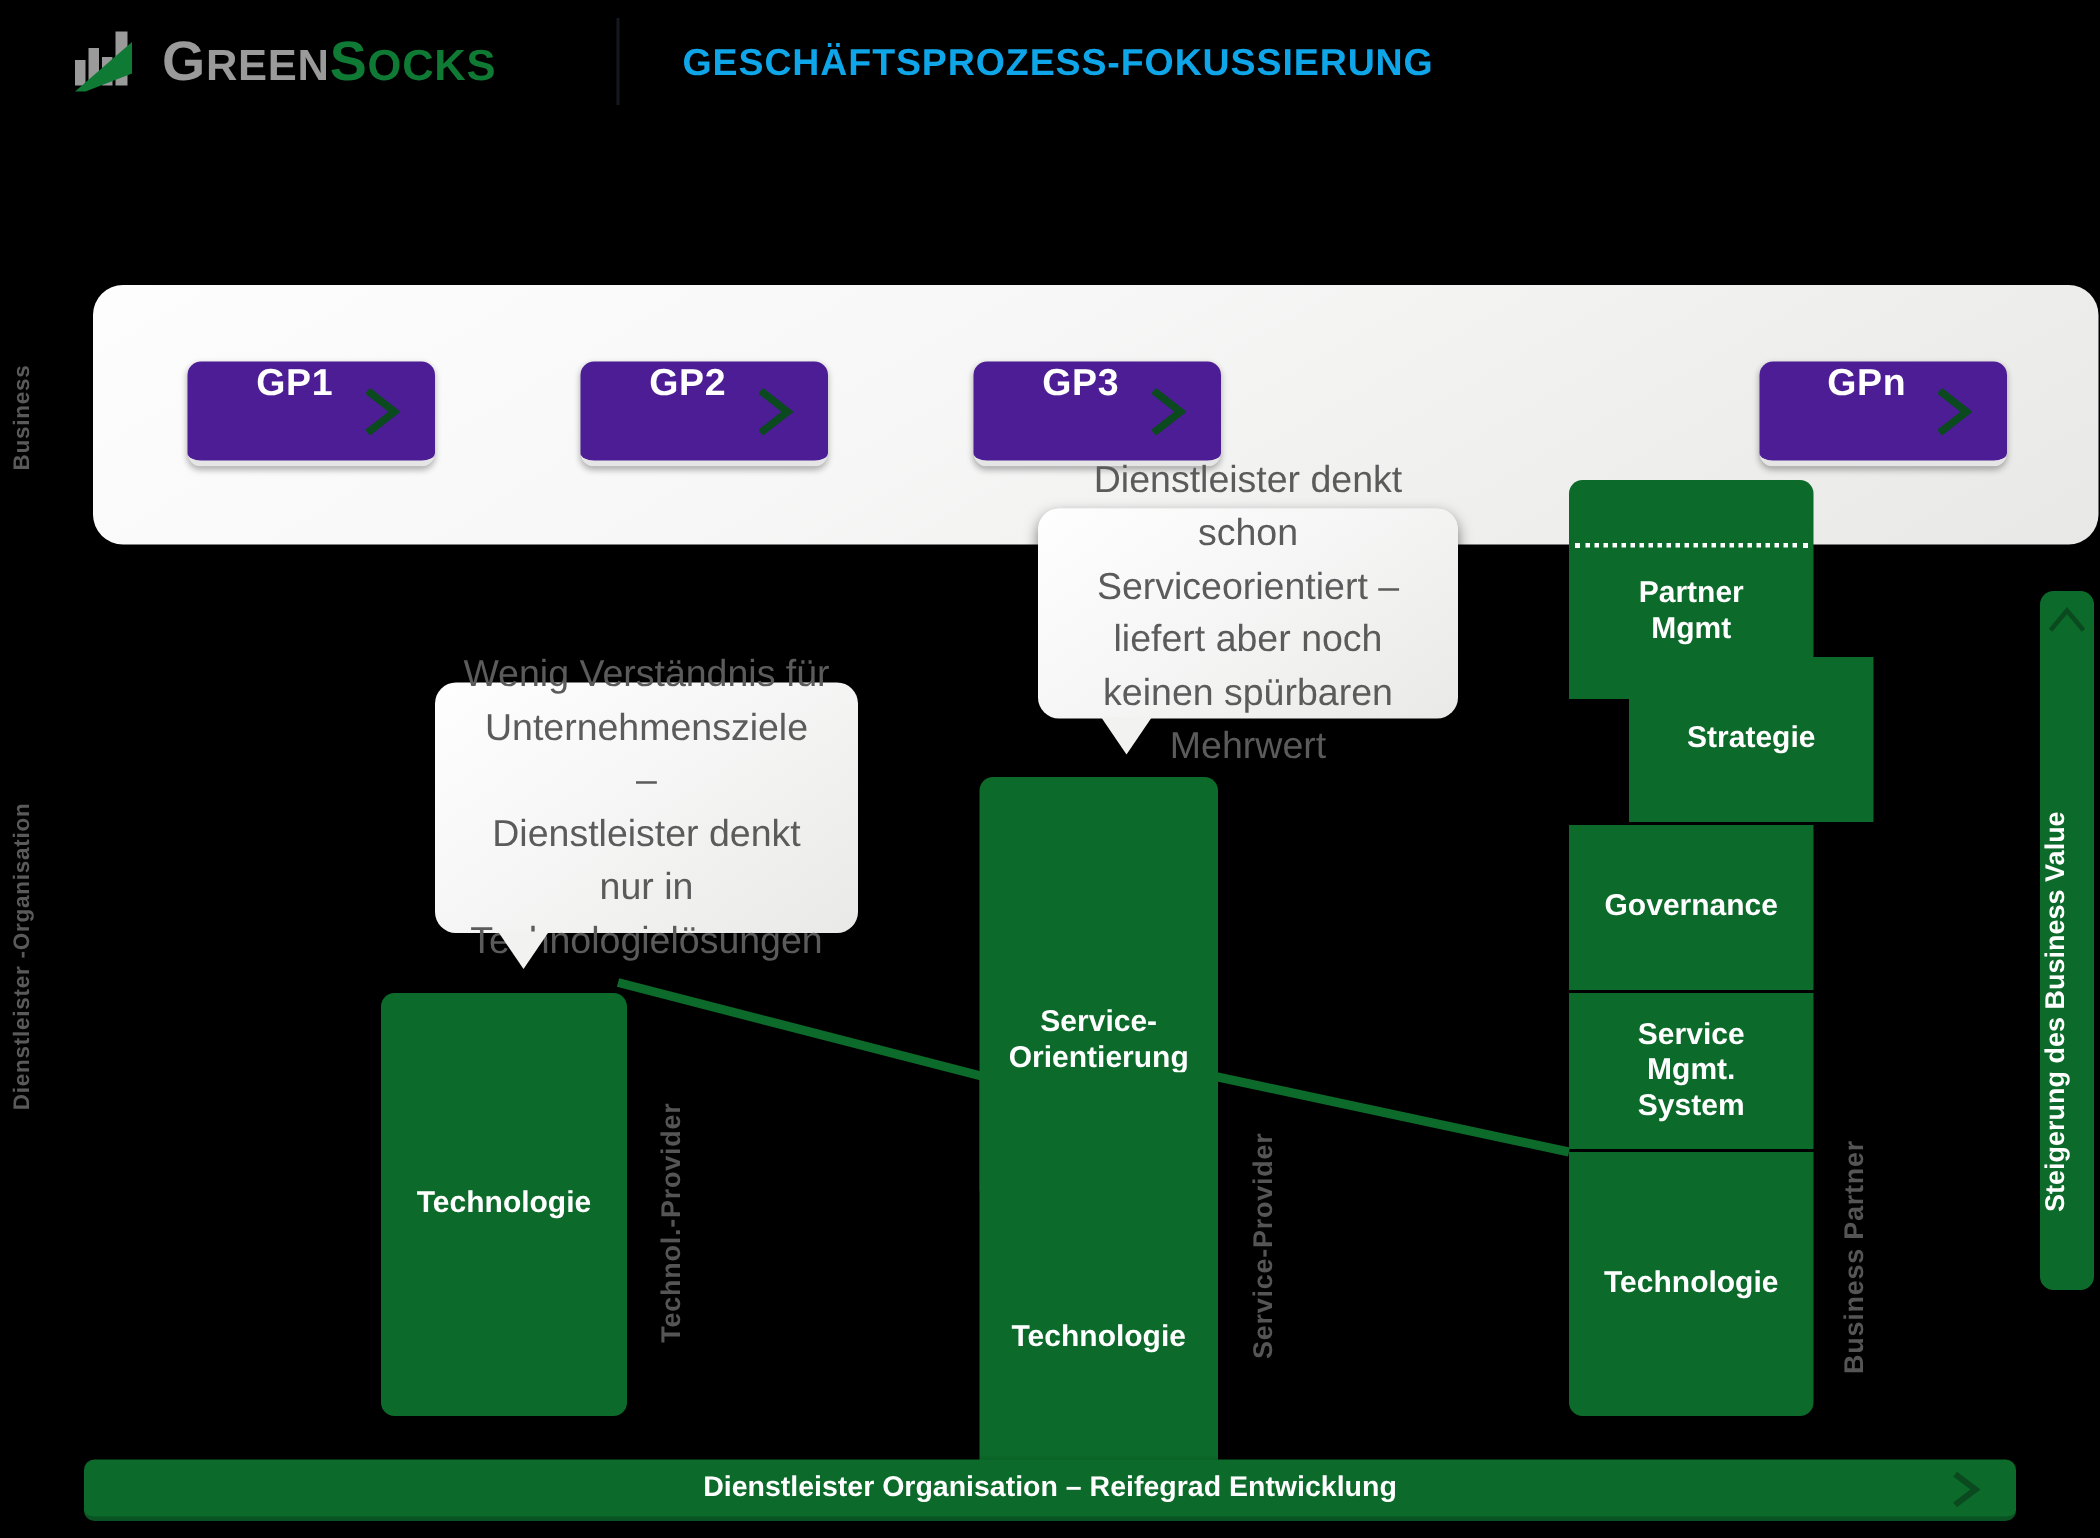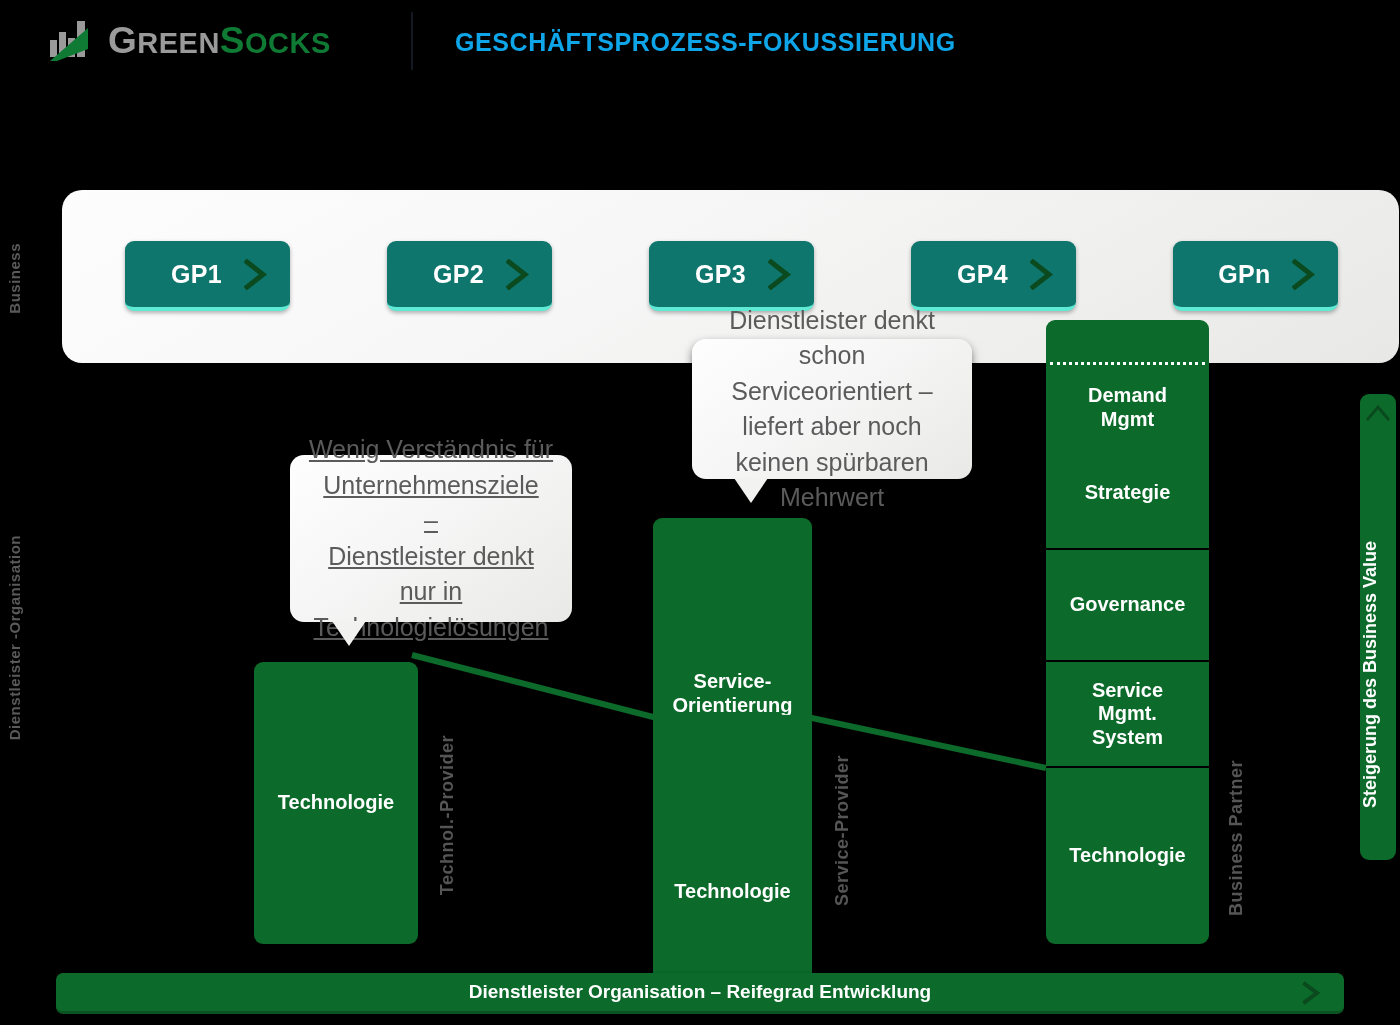--- a/index.html
+++ b/index.html
@@ -37,22 +37,22 @@
 
   
   .panel{
     position:absolute;left:62px;top:190px;width:1337px;height:173px;
     border-radius:20px;
     background:linear-gradient(150deg,#fdfdfd 0%,#f7f7f7 40%,#e8e8e6 100%);
     box-shadow:0 4px 9px rgba(0,0,0,.45);
   }
   .gp{
     position:absolute;top:241px;width:165px;height:66px;border-radius:9px;
-    background:#0f766e;border-bottom:4px solid #5eead4;
-    display:flex;align-items:center;justify-content:center;
+    background:#4c1d95;border-bottom:4px solid #e5e5e5;
+    display:flex;align-items:flex-start;justify-content:center;
     box-shadow:0 2px 4px rgba(0,0,0,.3);
   }
   .gp .gp-label{
     color:#fff;font-size:25px;font-weight:bold;letter-spacing:.4px;
     margin-right:6px;position:relative;left:-8px;
   }
   .gp .chev{position:absolute;right:22px;top:18px;}
   #gp0{left:125px;} #gp1{left:387px;} #gp2{left:649px;}
   #gp3{left:911px;} #gp4{left:1173px;}
 
@@ -69,21 +69,21 @@
   
   #c1-tech{left:254px;top:662px;width:164px;height:282px;}
   
   #c2-so{left:653px;top:518px;width:159px;height:200px;}
   #c2-divider{position:absolute;left:653px;top:717px;width:159px;height:3px;background:#0a3b18;}
   #c2-tech{left:653px;top:720px;width:159px;height:224px;}
   
   #c3-dm{left:1046px;top:320px;width:163px;height:116px;}
   #c3-dotted{position:absolute;left:1050px;top:362px;width:155px;height:0;
              border-top:3px dotted #ffffff;}
-  #c3-str{left:1046px;top:438px;width:163px;height:110px;text-align:right;}
+  #c3-str{left:1086px;top:438px;width:163px;height:110px;text-align:right;}
   #c3-gov{left:1046px;top:550px;width:163px;height:110px;}
   #c3-sms{left:1046px;top:662px;width:163px;height:104px;}
   #c3-tech{left:1046px;top:768px;width:163px;height:176px;}
 
   
   .trend{position:absolute;left:0;top:0;width:1400px;height:1025px;pointer-events:none;}
 
   
   .bubble{
     position:absolute;border-radius:14px;
@@ -91,21 +91,21 @@
     box-shadow:0 4px 9px rgba(0,0,0,.5);
     color:#5b5b5b;font-size:25px;line-height:1.42;text-align:center;
     display:flex;align-items:center;justify-content:center;padding:14px 18px;
     box-sizing:border-box;
   }
   .bubble .tail{
     position:absolute;bottom:-24px;width:0;height:0;
     border-left:17px solid transparent;border-right:17px solid transparent;
     border-top:25px solid #f2f2f0;
   }
-  #bub1{left:290px;top:455px;width:282px;height:167px;text-decoration:underline;}
+  #bub1{left:290px;top:455px;width:282px;height:167px;}
   #bub1 .tail{left:42px;}
   #bub2{left:692px;top:339px;width:280px;height:140px;}
   #bub2 .tail{left:42px;}
 
   
   .banner{
     position:absolute;left:56px;top:973px;width:1288px;height:38px;
     background:#0c6a2a;border-radius:7px;border-bottom:3px solid #0a5322;
     display:flex;align-items:center;justify-content:center;
     color:#fff;font-size:19px;font-weight:bold;
@@ -171,38 +171,30 @@
     </span>
   </div>
   <div class="gp" id="gp2">
     <span class="gp-label">GP3</span>
     <span class="chev">
       <svg width="24" height="31" viewBox="0 0 24 31">
           <polyline points="3,3 19,15.5 3,28" fill="none" stroke="#0a4a1e" stroke-width="5" stroke-linecap="square"></polyline>
         </svg>
     </span>
   </div>
-  <div class="gp" id="gp3">
-    <span class="gp-label">GP4</span>
-    <span class="chev">
-      <svg width="24" height="31" viewBox="0 0 24 31">
-          <polyline points="3,3 19,15.5 3,28" fill="none" stroke="#0a4a1e" stroke-width="5" stroke-linecap="square"></polyline>
-        </svg>
-    </span>
-  </div>
   <div class="gp" id="gp4">
     <span class="gp-label">GPn</span>
     <span class="chev">
       <svg width="24" height="31" viewBox="0 0 24 31">
           <polyline points="3,3 19,15.5 3,28" fill="none" stroke="#0a4a1e" stroke-width="5" stroke-linecap="square"></polyline>
         </svg>
     </span>
   </div>
 
-  <div class="col-block rt" id="c3-dm" style="white-space:pre-line;padding-top:30px;">Demand
+  <div class="col-block rt" id="c3-dm" style="white-space:pre-line;padding-top:30px;">Partner
 Mgmt</div>
   <div id="c3-dotted"></div>
   <div class="col-block" id="c3-str" style="white-space:pre-line;">Strategie</div>
   <div class="col-block" id="c3-gov" style="white-space:pre-line;">Governance</div>
   <div class="col-block" id="c3-sms" style="white-space:pre-line;">Service
 Mgmt.
 System</div>
   <div class="col-block rb" id="c3-tech" style="white-space:pre-line;">Technologie</div>
 
   <div class="col-block rt" id="c2-so" style="white-space:pre-line;padding-top:76px;">Service-

